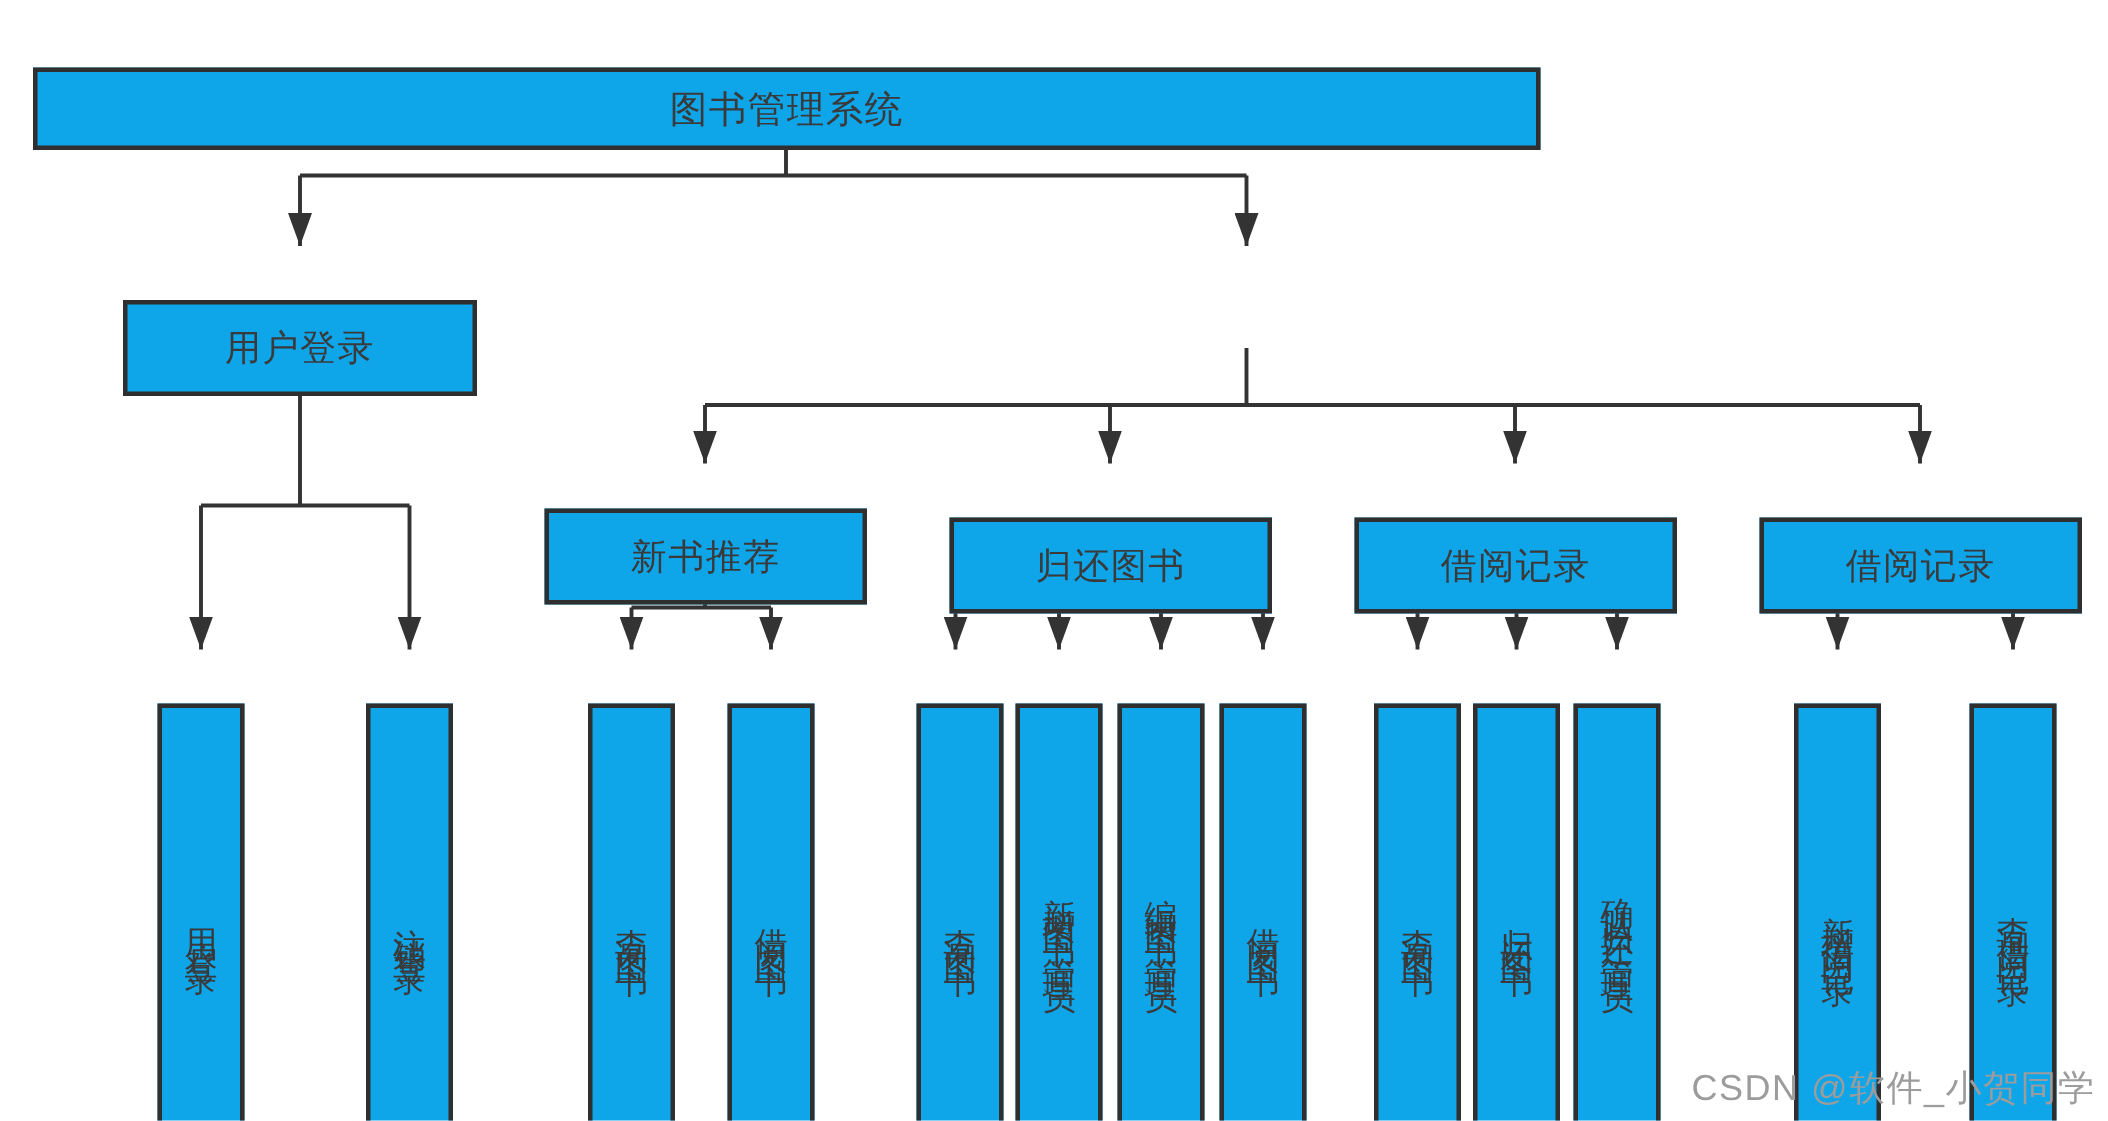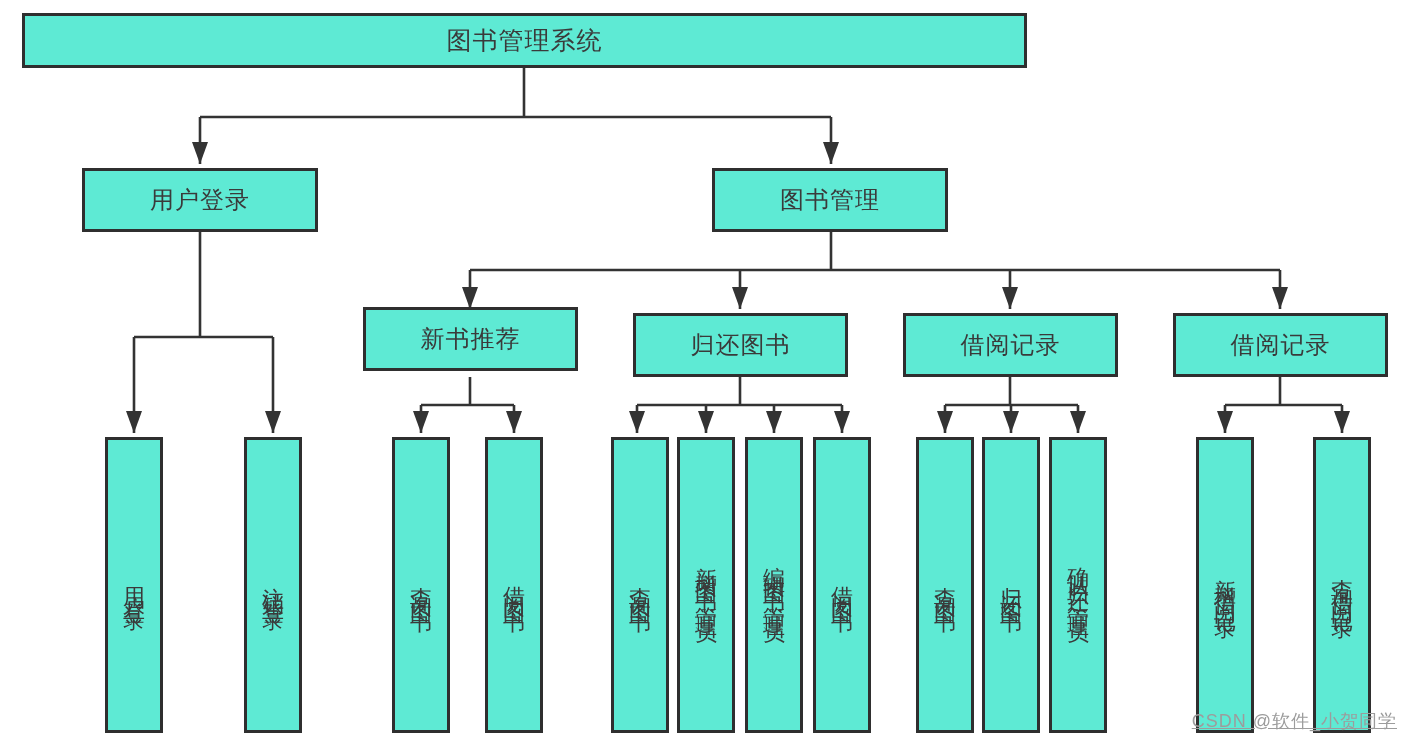--- a/index.html
+++ b/index.html
@@ -28,51 +28,51 @@
   }
   .connectors path {
     stroke: #333333;
     stroke-width: 2.6;
     fill: none;
   }
   .box {
     position: absolute;
     box-sizing: border-box;
     border: 3px solid #2f2f2f;
-    background: #5eead4;
+    background: #0ea5e9;
     display: flex;
     align-items: center;
     justify-content: center;
     color: #3a3a3a;
+    margin-top: 32px;
   }
   .hbox {
     font-size: 24px;
     letter-spacing: 1px;
     white-space: nowrap;
   }
   .root-box {
     font-size: 25px;
   }
   .vbox {
     font-size: 22px;
     writing-mode: vertical-rl;
     text-orientation: mixed;
     letter-spacing: 8px;
     line-height: 1;
   }
   .watermark {
     position: absolute;
     top: 709px;
     right: 8px;
-    font-size: 18px;
+    font-size: 24px;
     color: #9c9c9c;
     letter-spacing: 1px;
     white-space: nowrap;
     z-index: 5;
-    text-decoration: underline;
   }
 </style>
 </head>
 <body>
 
 <div class="canvas">
 
   <svg class="connectors" viewBox="0 0 1405 747" xmlns="http://www.w3.org/2000/svg">
     <defs>
       <marker id="arrow" markerUnits="userSpaceOnUse" markerWidth="22" markerHeight="16" refX="22" refY="8" orient="auto">
@@ -116,21 +116,20 @@
       <path d="M1078,405 V433" marker-end="url(#arrow)"></path>
 
       <path d="M1225,405 V433" marker-end="url(#arrow)"></path>
       <path d="M1342,405 V433" marker-end="url(#arrow)"></path>
     </g>
   </svg>
 
   <div class="box hbox root-box" style="left:22px; top:13px; width:1005px; height:55px;">图书管理系统</div>
 
   <div class="box hbox" style="left:82px; top:168px; width:236px; height:64px;">用户登录</div>
-  <div class="box hbox" style="left:712px; top:168px; width:236px; height:64px;">图书管理</div>
 
   <div class="box hbox" style="left:363px; top:307px; width:215px; height:64px;">新书推荐</div>
   <div class="box hbox" style="left:633px; top:313px; width:215px; height:64px;">归还图书</div>
   <div class="box hbox" style="left:903px; top:313px; width:215px; height:64px;">借阅记录</div>
   <div class="box hbox" style="left:1173px; top:313px; width:215px; height:64px;">借阅记录</div>
 
   <div class="box vbox" style="left:105px; top:437px; width:58px; height:296px;">用户登录</div>
   <div class="box vbox" style="left:244px; top:437px; width:58px; height:296px;">注销登录</div>
 
   <div class="box vbox" style="left:392px; top:437px; width:58px; height:296px;">查询图书</div>

